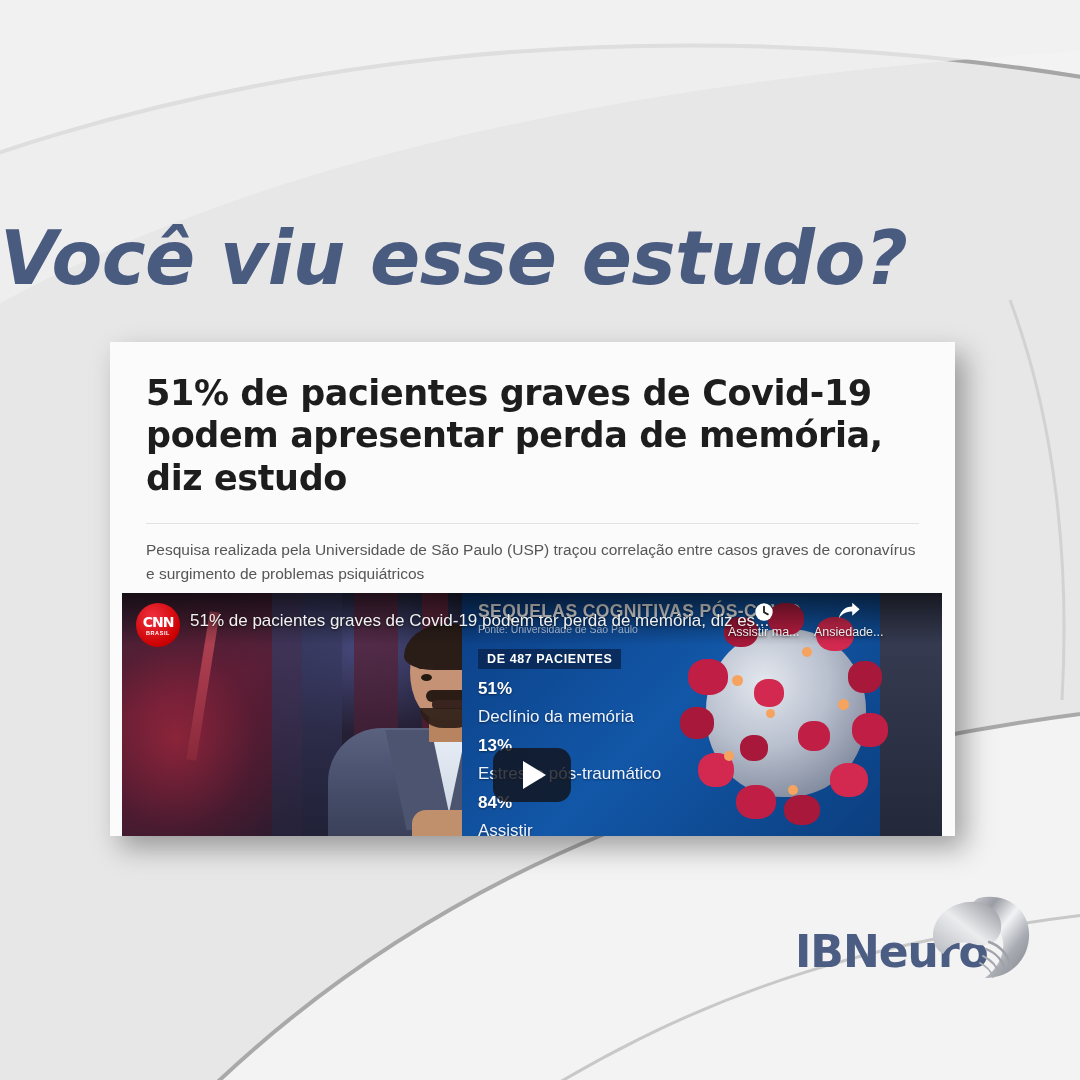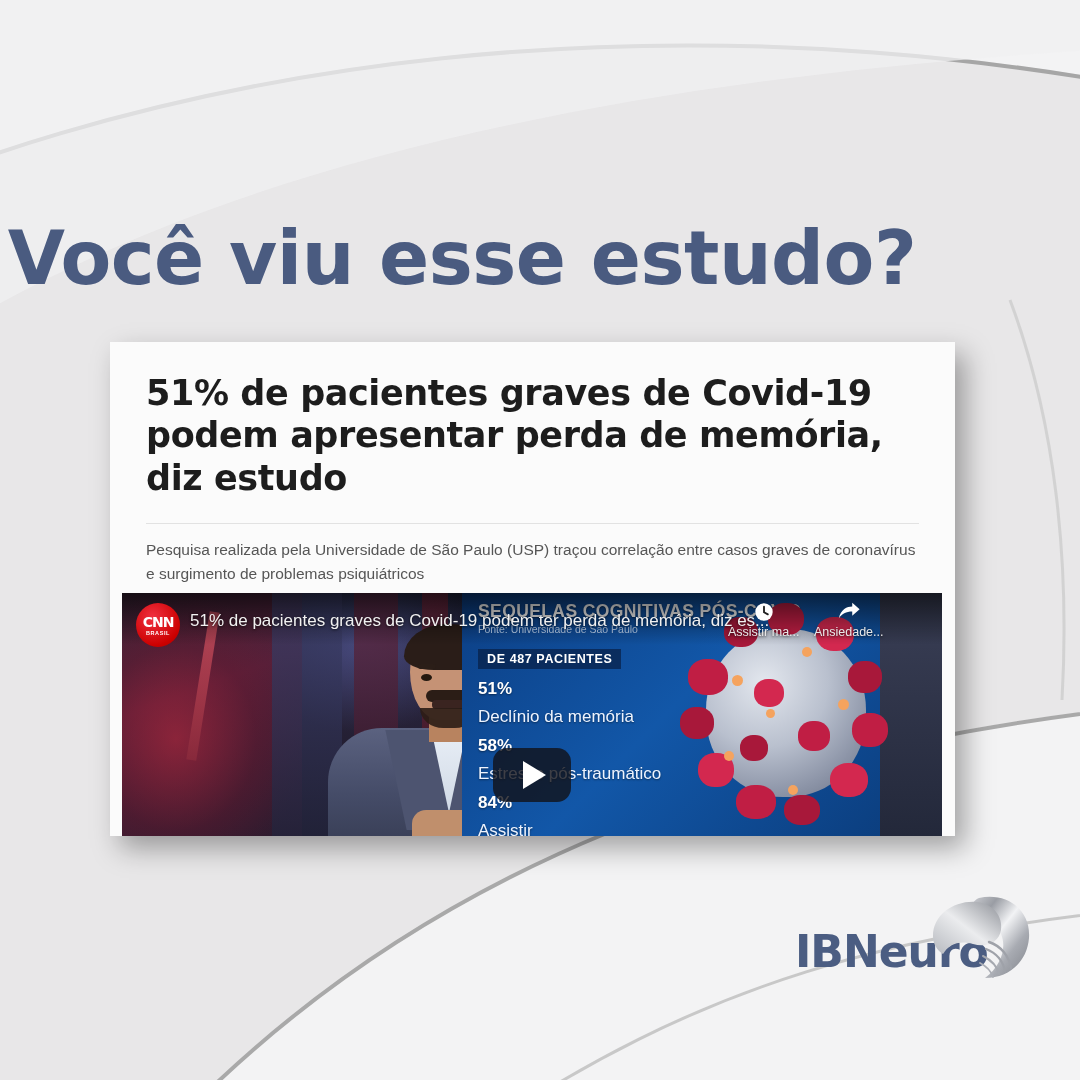--- a/index.html
+++ b/index.html
@@ -10,27 +10,28 @@
     position:relative;
   }
   .stage{position:absolute;inset:0;width:1080px;height:1080px;overflow:hidden;}
 
   
   .bg-svg{position:absolute;left:0;top:0;width:1080px;height:1080px;}
 
   
   .main-title{
     position:absolute;left:0;top:215px;width:924px;
-    text-align:center;
+    text-align:left;
     font-size:74px;
     font-weight:bold;
     letter-spacing:-0.5px;
     color:#4a5b80;
     font-family:"DejaVu Sans", sans-serif;
     white-space:nowrap;
+    font-style:italic;
   }
 
   
   .card{
     position:absolute;left:110px;top:342px;
     width:845px;height:494px;
     background:#fbfbfb;
     box-shadow:10px 12px 26px rgba(0,0,0,0.34);
     overflow:hidden;
   }
@@ -345,21 +346,21 @@
           <div class="info-title">SEQUELAS COGNITIVAS PÓS-COVID</div>
           <div class="info-source">Fonte: Universidade de São Paulo</div>
           <div class="info-badge">DE 487 PACIENTES</div>
 
           <div class="info-list">
             <div class="info-row">
               <span class="info-pct">51%</span>
               <span class="info-lbl">Declínio da memória</span>
             </div>
             <div class="info-row">
-              <span class="info-pct">58%</span>
+              <span class="info-pct">13%</span>
               <span class="info-lbl">Estresse pós-traumático</span>
             </div>
             <div class="info-row">
               <span class="info-pct">84%</span>
               <span class="info-lbl">Assistir</span>
             </div>
             <div class="info-row">
               <span class="info-pct">8%</span>
               <span class="info-lbl">Depressão</span>
             </div>

